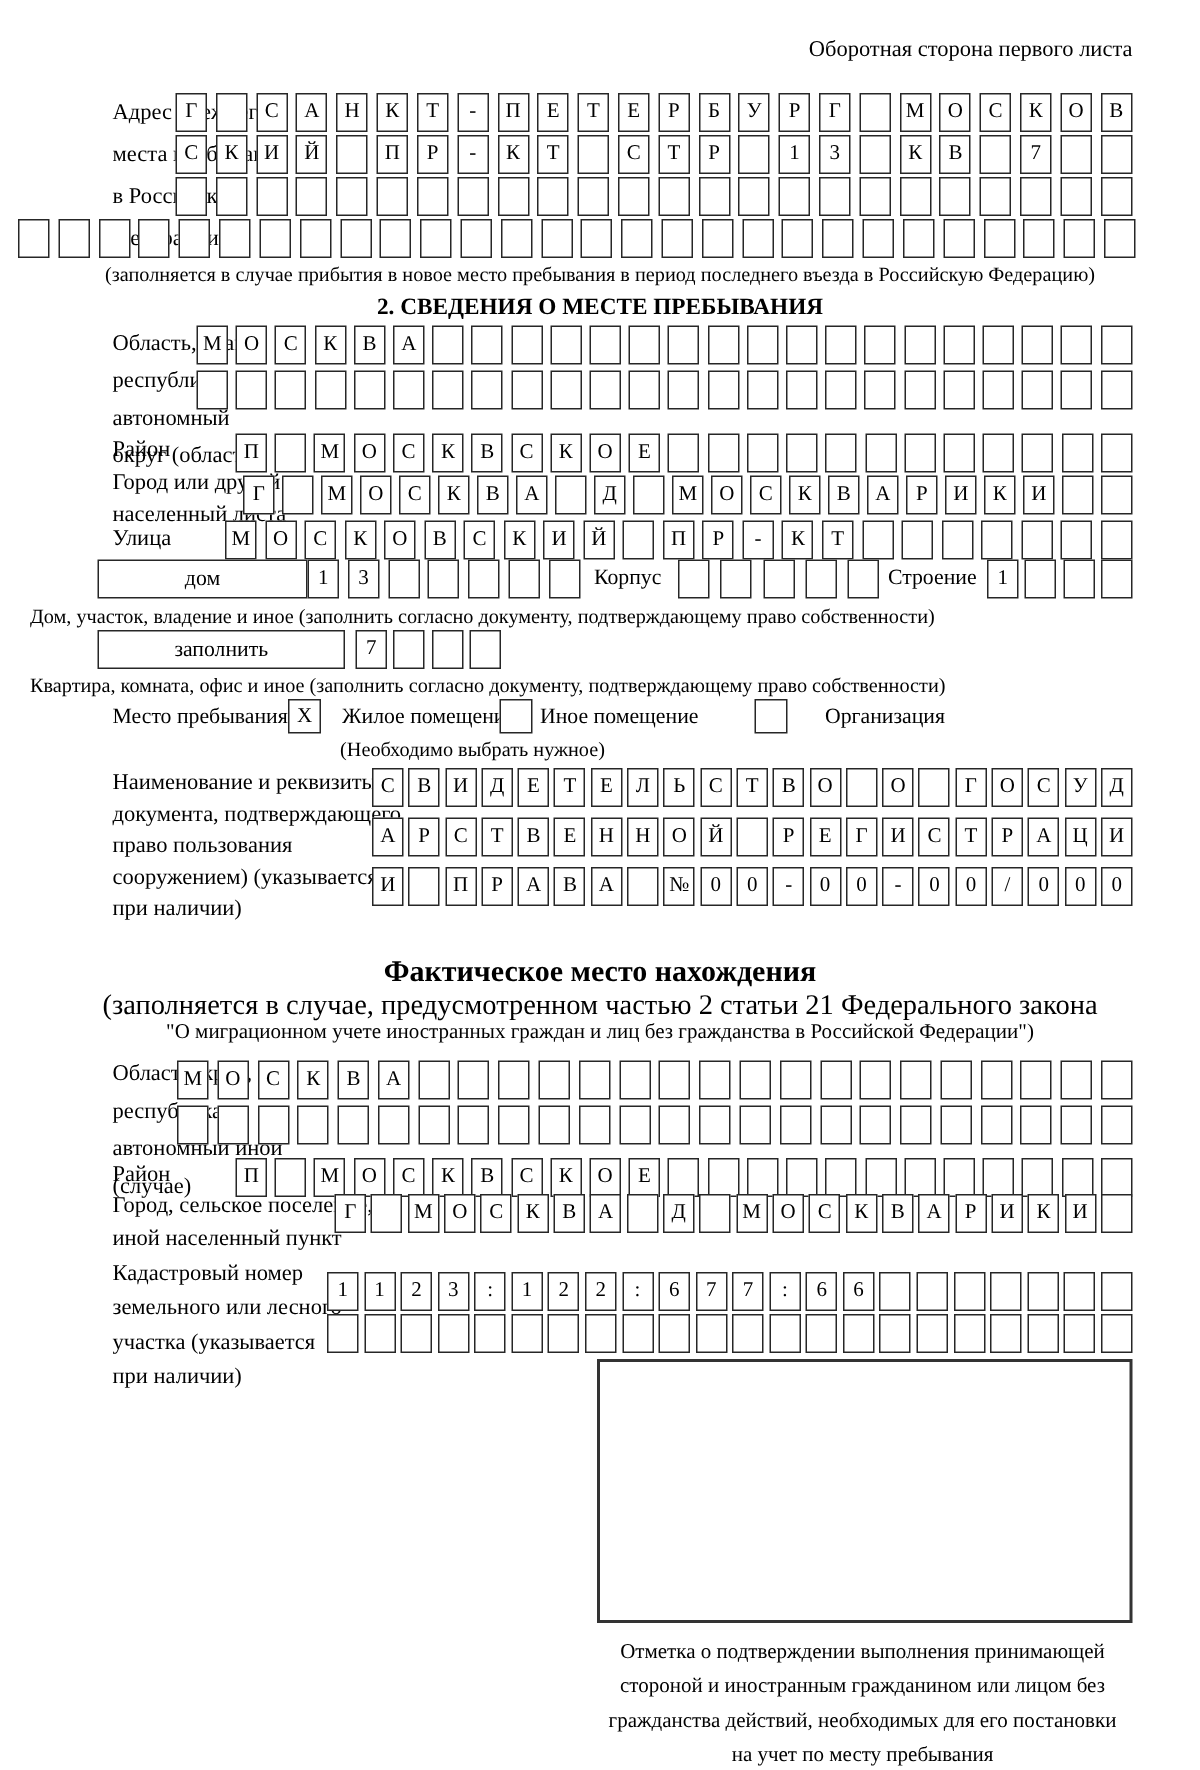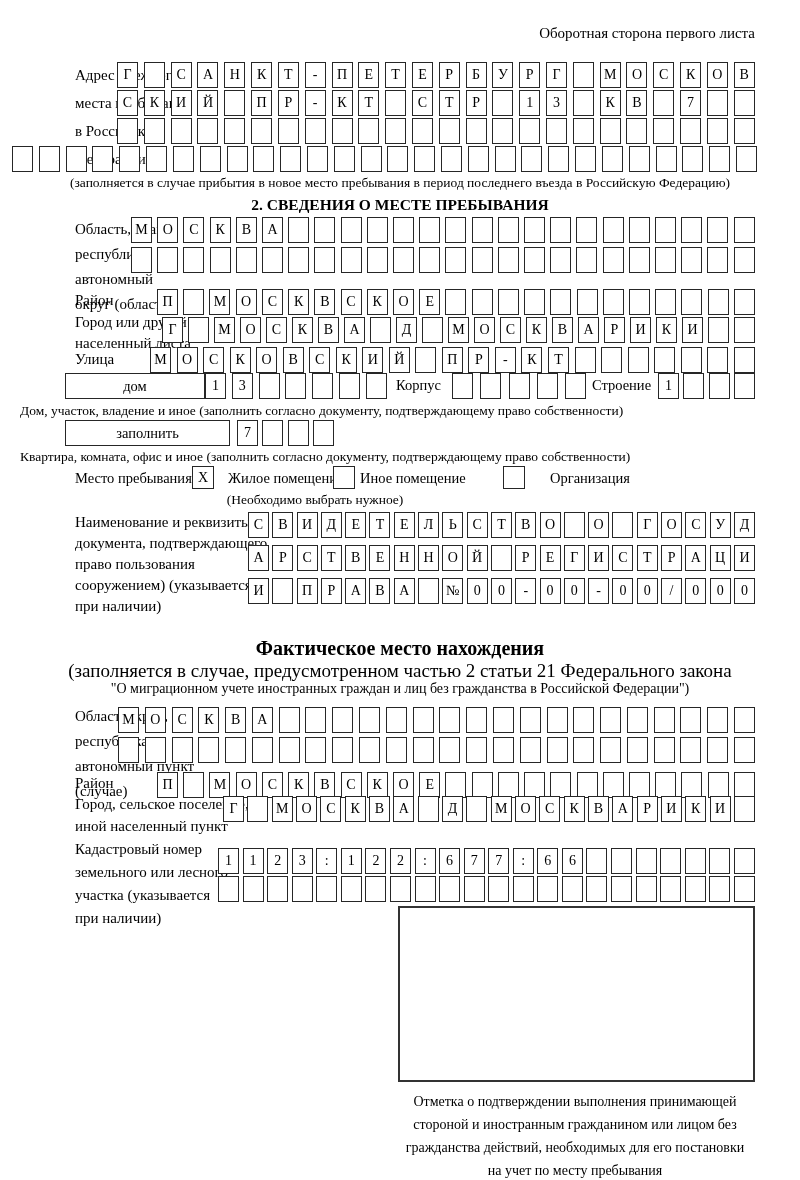--- a/index.html
+++ b/index.html
@@ -434,21 +434,21 @@
       <span class="cell">0</span>
     </div>
 
   <div class="title" style="top:637px; font-size:20px;">Фактическое место нахождения</div>
   <div class="cap center" style="left:0; top:660px; width:100%; font-size:19px;">(заполняется в случае, предусмотренном частью 2 статьи 21 Федерального закона</div>
   <div class="cap center" style="left:0; top:681px; width:100%; font-size:14px;">"О миграционном учете иностранных граждан и лиц без гражданства в Российской Федерации")</div>
 
   <div class="lbl" style="left:75px; top:704px; line-height:25px;">
       <div>Область, край,</div>
       <div>республика,</div>
-      <div>автономный пункт</div>
+      <div>автономный иной</div>
       <div>(случае)</div>
     </div>
   <div class="boxrow" style="left:118px; top:707px; width:637px;">
       <span class="cell">М</span>
       <span class="cell">О</span>
       <span class="cell">С</span>
       <span class="cell">К</span>
       <span class="cell">В</span>
       <span class="cell">А</span>
       <span class="cell"></span>

